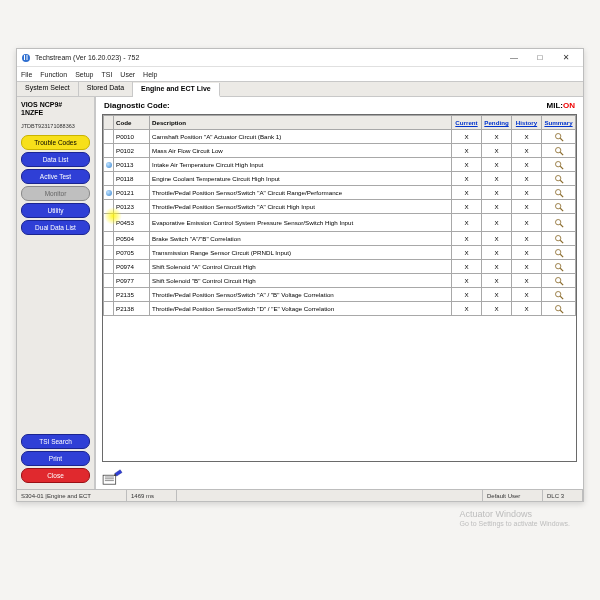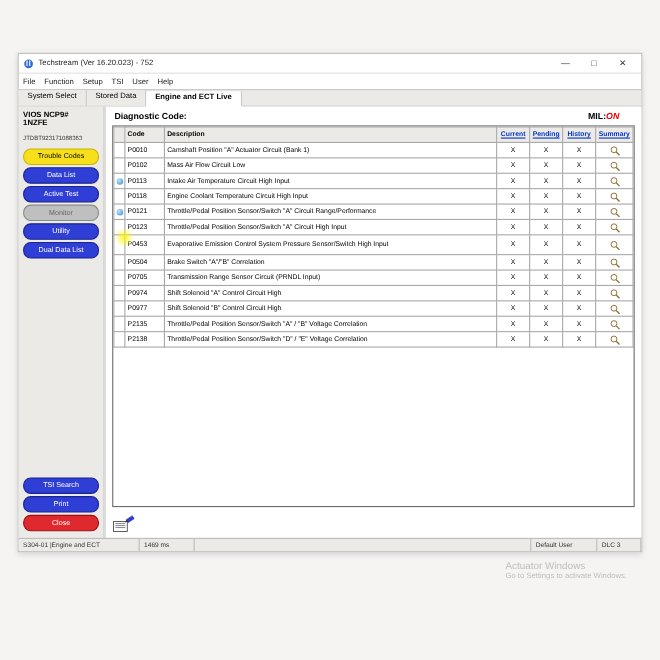--- a/index.html
+++ b/index.html
@@ -18,24 +18,24 @@
   .sidebar { width: 78px; background: #eceae6; border-right: 1px solid #c8c8c8; display: flex; flex-direction: column; padding: 4px 4px; }
   .vehicle { font-weight: 600; font-size: 7px; color: #000; line-height: 1.15; margin-bottom: 6px; }
   .vin { font-size: 5.5px; color: #333; margin-bottom: 4px; }
   .sidebtn { margin: 2px 0; height: 15px; border-radius: 7px; display: flex; align-items: center; justify-content: center; font-size: 6.5px; color: #fff; cursor: pointer; }
   .sidebtn.yellow { background: #f7e01a; color: #000; border: 1px solid #c9b300; }
   .sidebtn.blue { background: #2f3fd6; border: 1px solid #1a2490; }
   .sidebtn.red { background: #e0292e; border: 1px solid #9a1015; }
   .sidebtn.gray { background: #bfbfbf; color: #666; border: 1px solid #8a8a8a; }
   .spacer { flex: 1; }
   .content { flex: 1; background: #fff; display: flex; flex-direction: column; border-left: 1px solid #c8c8c8; }
-  .content-head { display: flex; align-items: center; padding: 4px 20px 2px 8px; }
+  .content-head { display: flex; align-items: center; padding: 4px 8px 2px 8px; }
   .content-head .dcode-label { font-weight: 700; font-size: 8px; }
   .content-head .mil { margin-left: auto; font-size: 8px; font-weight: 700; }
-  .content-head .mil .on { color: #e00; font-style: italic; }
+  .content-head .mil .on { color: #e00; }
   .grid { flex: 1; margin: 2px 6px 4px 6px; border: 1px solid #6a6a6a; overflow: hidden; }
   table { width: 100%; border-collapse: collapse; table-layout: fixed; }
   th, td { border: 1px solid #a8a8a8; font-size: 6.2px; padding: 1px 2px; overflow: hidden; }
   th { background: #eceae6; font-weight: 700; text-align: left; height: 14px; }
   th.link { color: #0033cc; text-decoration: underline; cursor: pointer; text-align: center; }
   td.center { text-align: center; }
   tbody tr { height: 14px; }
   tbody tr.tall { height: 18px; }
   .col-flag { width: 10px; }
   .col-code { width: 36px; }

